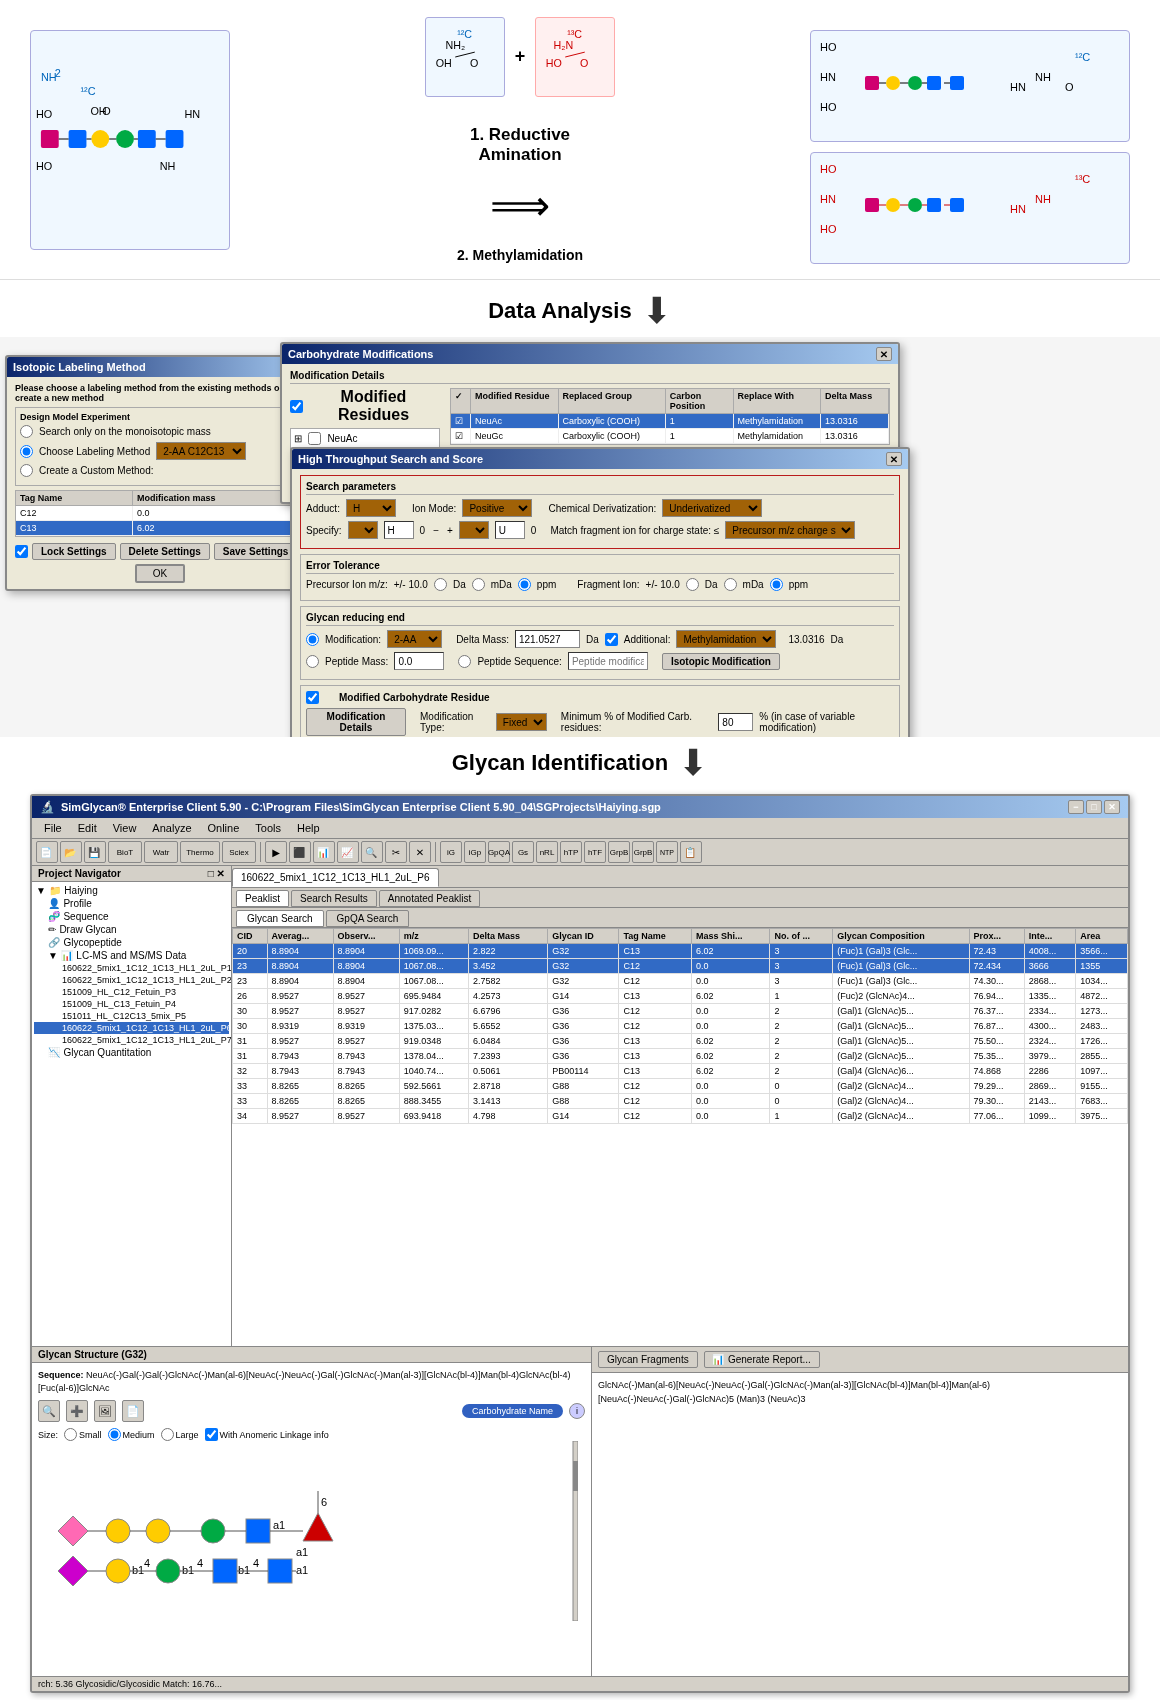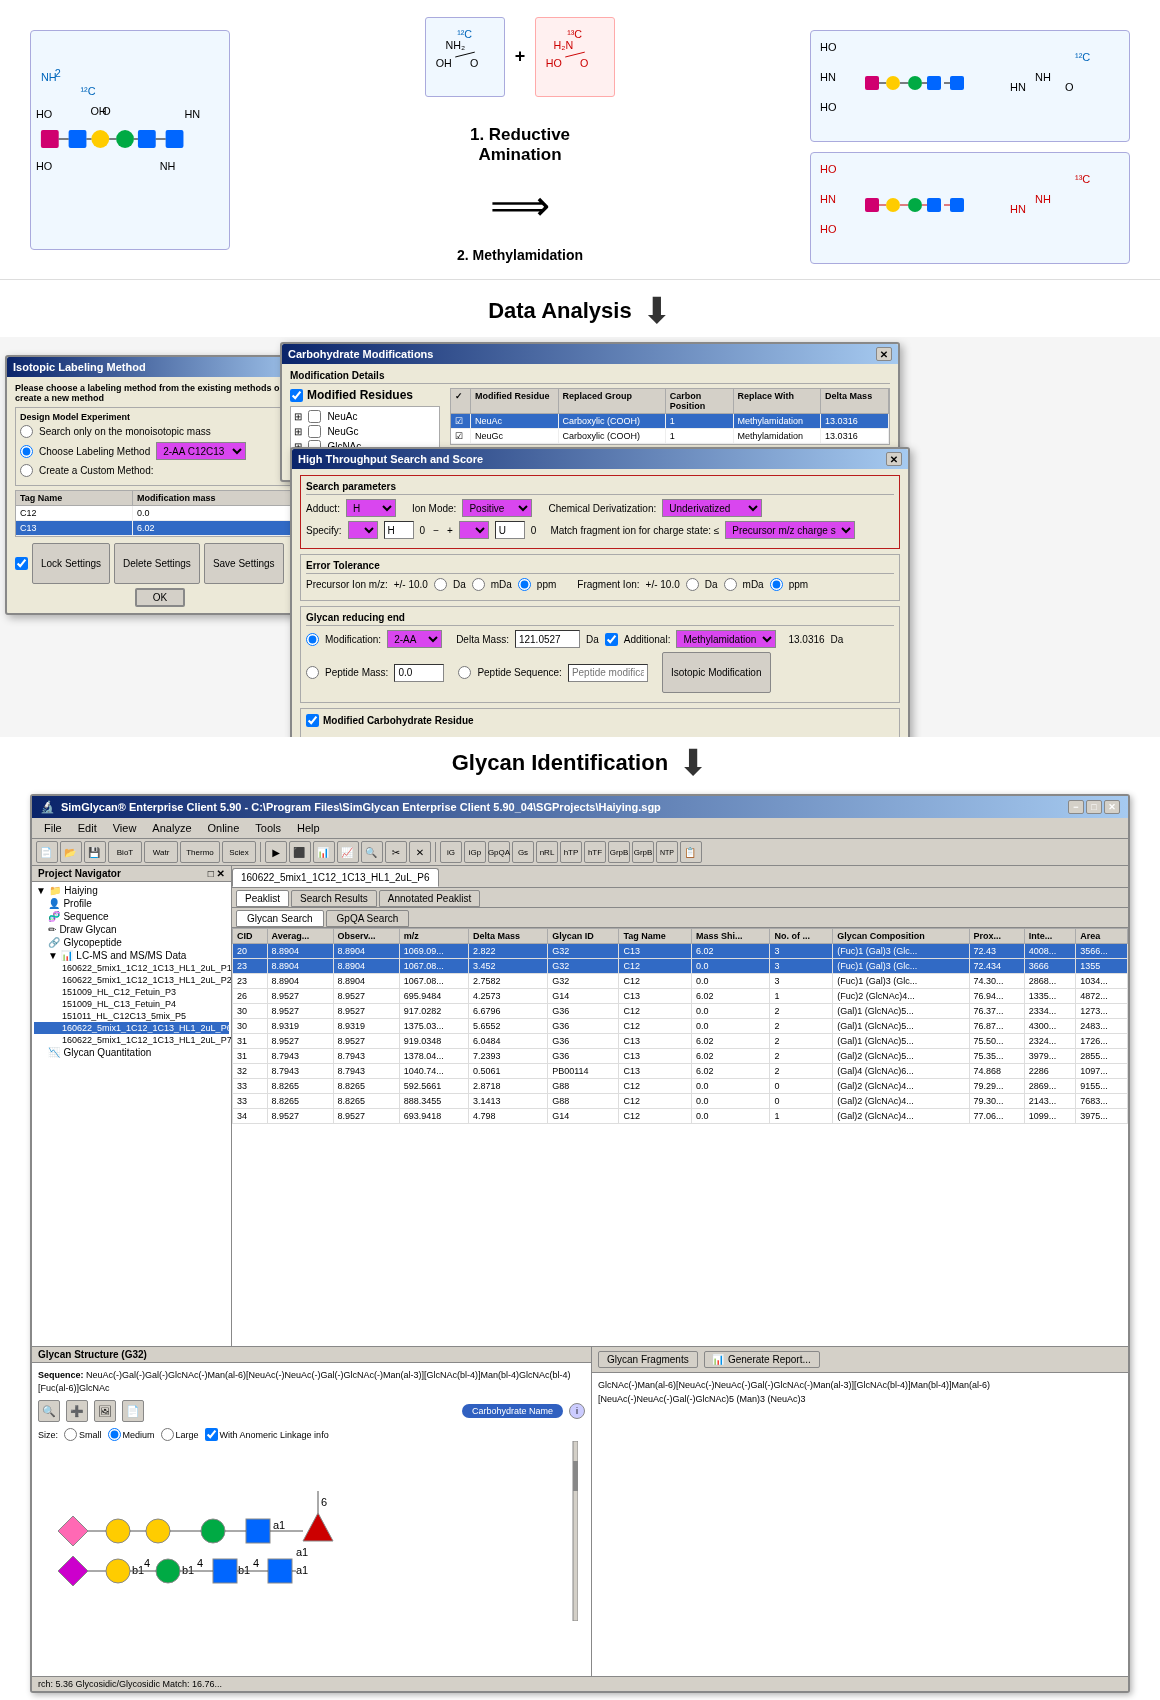--- a/index.html
+++ b/index.html
@@ -145,32 +145,33 @@
     }
     .dialog-input {
       border: 1px inset #888;
       background: #fff;
       font-size: 10px;
       padding: 1px 3px;
       height: 18px;
     }
     .dialog-select {
       border: 1px solid #888;
-      background: #d946ef;
+      background: #a16207;
       font-size: 10px;
       height: 18px;
       padding: 0 2px;
     }
     .dialog-button {
       background: #d4d0c8;
       border: 1px solid #888;
       border-radius: 2px;
       font-size: 10px;
-      padding: 14px 8px;
+      padding: 2px 8px;
       cursor: pointer;
+      font-weight: bold;
     }
     .dialog-button-ok {
       background: #d4d0c8;
       border: 2px solid #888;
       border-radius: 2px;
       font-size: 10px;
       padding: 2px 16px;
       cursor: pointer;
     }
     .section-header {
@@ -697,21 +698,21 @@
       <span>Carbohydrate Modifications</span>
       <div class="dialog-close-btn">✕</div>
     </div>
     <div class="dialog-body">
       <div class="section-header">Modification Details</div>
       <div style="display:flex;gap:10px;">
 
         <div style="width:150px;">
           <div style="display:flex;align-items:center;gap:4px;margin-bottom:4px;">
             <input type="checkbox" checked="" style="">
-            <span style="font-size:12px;font-weight:bold;">Modified Residues</span>
+            <span style="font-size:16px;font-weight:bold;text-align:center;">Modified Residues</span>
           </div>
           <div style="border:1px solid #aaa;padding:3px;background:#fff;">
             <div class="dialog-row" style="margin-bottom:2px;">
               <span style="font-size:10px;">⊞</span>
               <input type="checkbox" style="">
               <span style="font-size:10px;">NeuAc</span>
             </div>
             <div class="dialog-row" style="margin-bottom:2px;">
               <span style="font-size:10px;">⊞</span>
               <input type="checkbox" style="">
@@ -850,21 +851,21 @@
           <span class="dialog-label">Peptide Mass:</span>
           <input class="dialog-input" type="text" style="width: 50px;" value="0.0">
           <input type="radio" name="glycan_end" style="margin-left: 8px;">
           <span class="dialog-label">Peptide Sequence:</span>
           <input class="dialog-input" type="text" style="width: 80px;" placeholder="Peptide modifications...">
           <button class="dialog-button" style="margin-left:8px;">Isotopic Modification</button>
         </div>
       </div>
 
       <div style="border:1px solid #aaa;padding:5px;">
-        <div style="display:flex;align-items:center;gap:4px;margin-bottom:11px;">
+        <div style="display:flex;align-items:center;gap:20px;margin-bottom:4px;">
           <input type="checkbox" checked="" style="">
           <span style="font-size:10px;font-weight:bold;">Modified Carbohydrate Residue</span>
         </div>
         <div class="dialog-row">
           <button class="dialog-button">Modification Details</button>
           <span class="dialog-label" style="margin-left:8px;">Modification Type:</span>
           <select class="dialog-select" style="width:55px;">
             <option>Fixed</option>
           </select>
           <span class="dialog-label" style="margin-left:8px;">Minimum % of Modified Carb. residues:</span>

